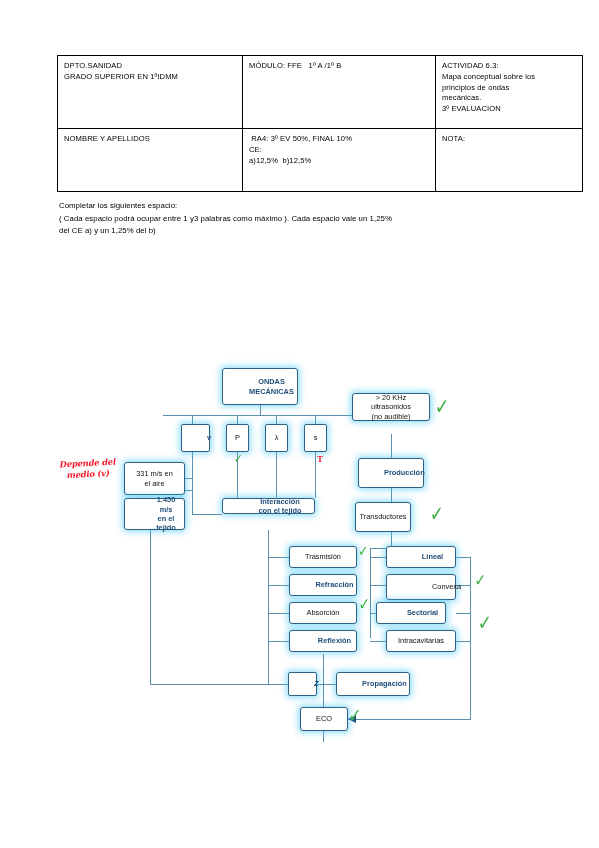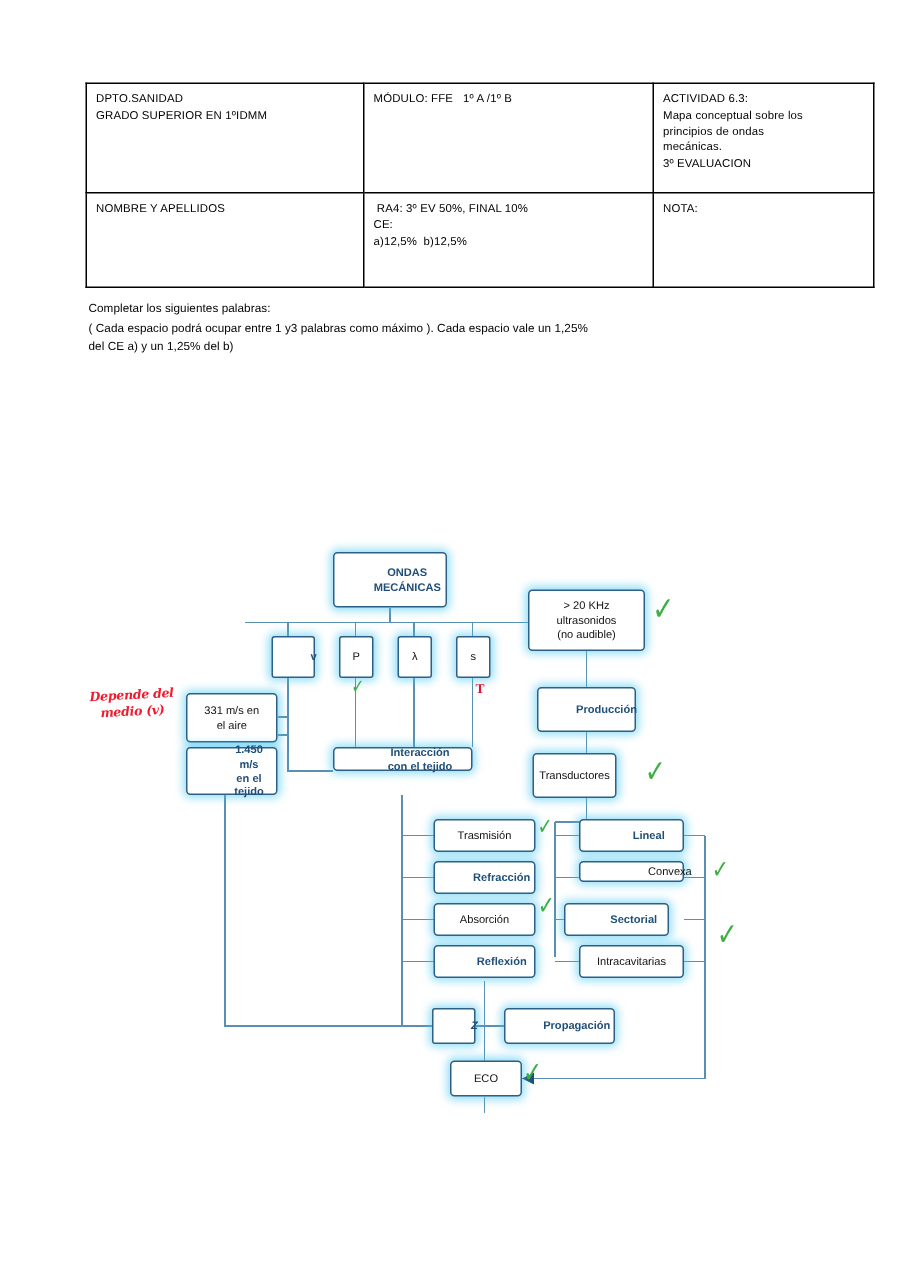--- a/index.html
+++ b/index.html
@@ -165,21 +165,21 @@
         <span class="cell-line">a)12,5%  b)12,5%</span>
       </td>
       <td class="col-c">
         <span class="cell-line">NOTA:</span>
       </td>
     </tr>
   </tbody>
 </table>
 
 <div class="instructions">
-  <span>Completar los siguientes palabras:</span>
+  <span>Completar los siguientes espacio:</span>
   <span>( Cada espacio podrá ocupar entre 1 y3 palabras como máximo ). Cada espacio vale un 1,25%</span>
   <span>del CE a)  y un 1,25% del b)</span>
 </div>
 
 <div class="diagram">
 
   <svg viewBox="0 0 599 848">
     <g stroke="#5b8fb0" stroke-width="1" fill="none" shape-rendering="crispEdges">
 
       <path d="M260,405 L260,415"></path>
@@ -236,21 +236,21 @@
   </svg>
 
   <div class="node blue" style="left:222px; top:368px; width:76px; height:37px;">
     <span class="txt">
       <span>ONDAS</span><br>
       <span>MECÁNICAS</span>
     </span>
   </div>
 
 
-  <div class="node black" style="left:352px; top:393px; width:78px; height:41px;align-items:center;">
+  <div class="node black" style="left:352px; top:393px; width:78px; height:28px;align-items:center;">
     <span class="txt">
       <span>&gt; 20 KHz</span><br>
       <span>ultrasonidos</span><br>
       <span>(no audible)</span>
     </span>
   </div>
 
   <div class="node blue square" style="left:181px; top:424px; width:23px; height:28px;">
     <span class="txt">v</span>
   </div>
@@ -302,21 +302,21 @@
   <div class="node black" style="left:289px; top:602px; width:68px; height:22px;">
     <span class="txt">Absorción</span>
   </div>
   <div class="node blue" style="left:289px; top:630px; width:68px; height:22px;">
     <span class="txt">Reflexión</span>
   </div>
 
   <div class="node blue" style="left:386px; top:546px; width:70px; height:22px;">
     <span class="txt">Lineal</span>
   </div>
-  <div class="node black" style="left:386px; top:574px; width:70px; height:14px;padding-left:45px;">
+  <div class="node black" style="left:386px; top:574px; width:70px; height:26px;padding-left:45px;">
     <span class="txt">Convexa</span>
   </div>
   <div class="node blue" style="left:376px; top:602px; width:70px; height:22px;text-align:center;">
     <span class="txt">Sectorial</span>
   </div>
   <div class="node black" style="left:386px; top:630px; width:70px; height:22px;">
     <span class="txt">Intracavitarias</span>
   </div>
 
   <div class="node blue square" style="left:288px; top:672px; width:24px; height:24px; font-style:italic;">

